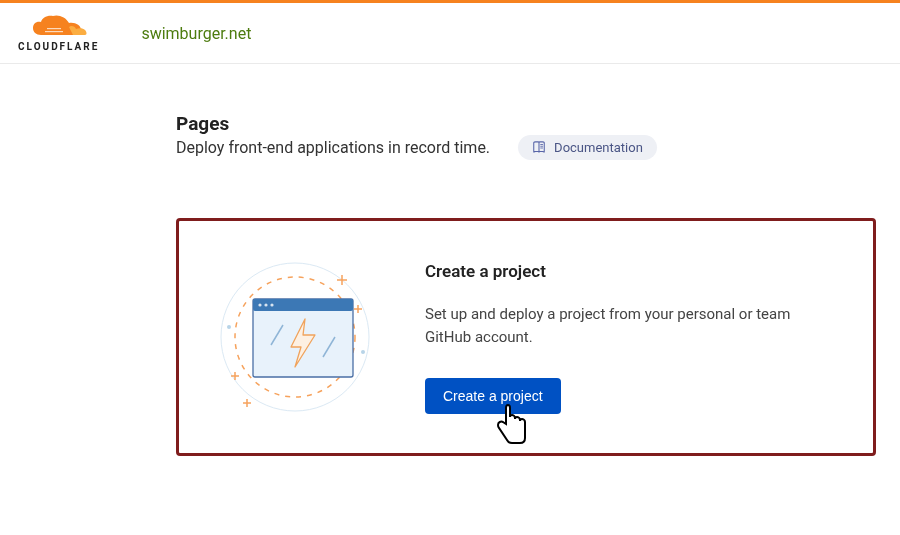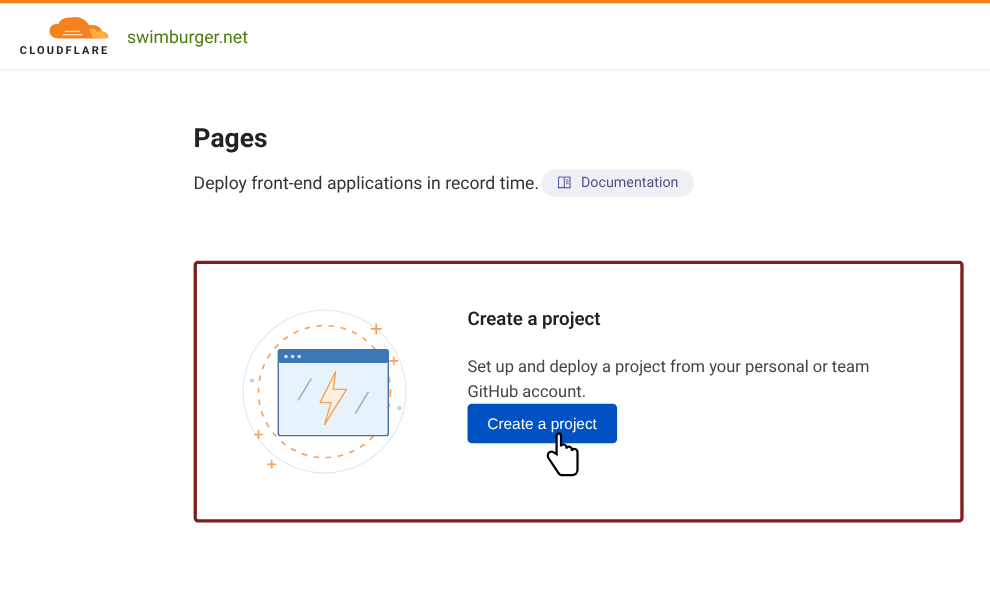--- a/index.html
+++ b/index.html
@@ -17,22 +17,22 @@
     .header {
       height: 61px;
       display: flex;
       align-items: center;
       padding: 0 18px;
       border-bottom: 1px solid #eaeaea;
     }
     .logo {
       display: flex;
       flex-direction: column;
-      align-items: flex-end;
-      margin-right: 16px;
+      align-items: center;
+      margin-right: 42px;
     }
     .logo-icon {
       width: 56px;
       height: 24px;
     }
     .logo-text {
       font-size: 10px;
       letter-spacing: 2px;
       font-weight: 700;
       color: #222;
@@ -41,29 +41,28 @@
     .domain-name {
       font-size: 16px;
       color: #4d7c0f;
     }
     .content {
       padding: 48px 0 0 0;
       max-width: 700px;
       margin: 0 0 0 176px;
     }
     .page-title {
-      font-size: 24px;
+      font-size: 19px;
       font-weight: 700;
       color: #222;
-      margin-bottom: 14px;
     }
     .subtitle-row {
       display: flex;
       align-items: center;
-      gap: 2px;
+      gap: 28px;
       margin-bottom: 58px;
     }
     .subtitle {
       font-size: 16px;
       color: #333;
     }
     .doc-pill {
       display: inline-flex;
       align-items: center;
       gap: 8px;
@@ -100,20 +99,21 @@
     .card-title {
       font-size: 17px;
       font-weight: 600;
       color: #222;
       margin-bottom: 22px;
     }
     .card-desc {
       font-size: 15px;
       color: #444;
       line-height: 1.5;
+      margin-bottom: 30px;
     }
     .primary-btn {
       background: #0051c3;
       color: #fff;
       border: none;
       border-radius: 4px;
       padding: 10px 18px;
       font-size: 14px;
       cursor: pointer;
       position: relative;

